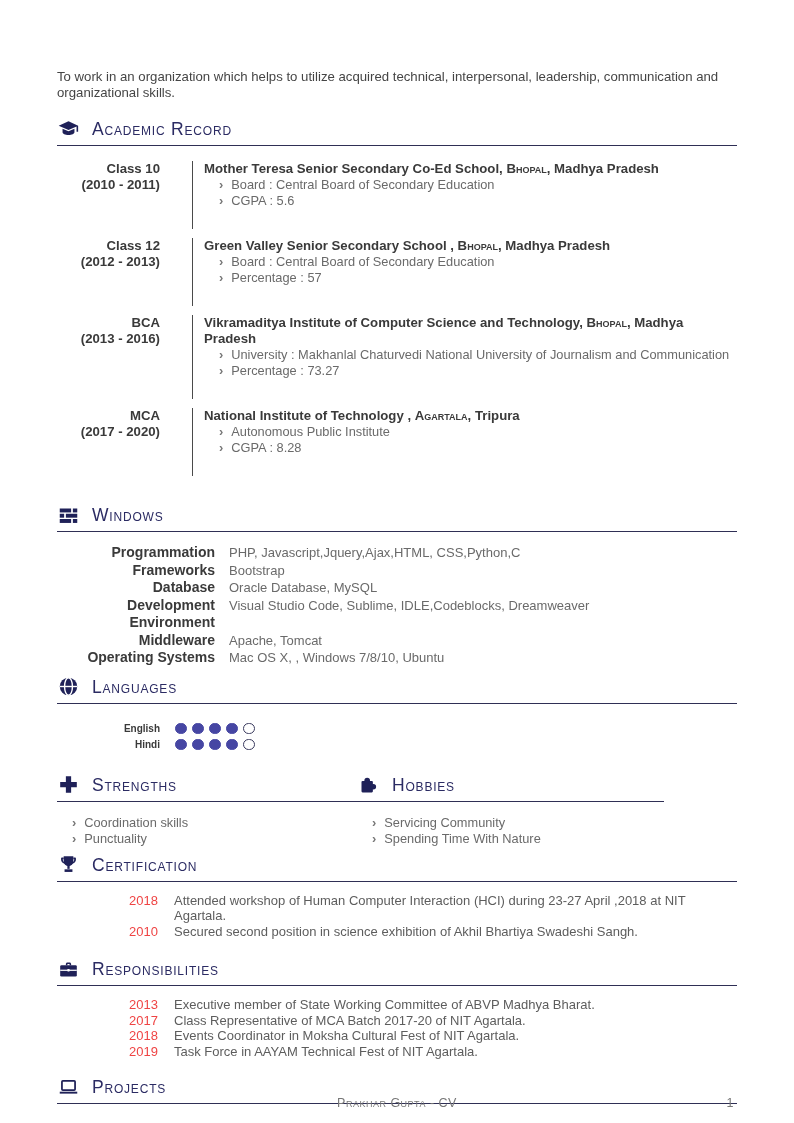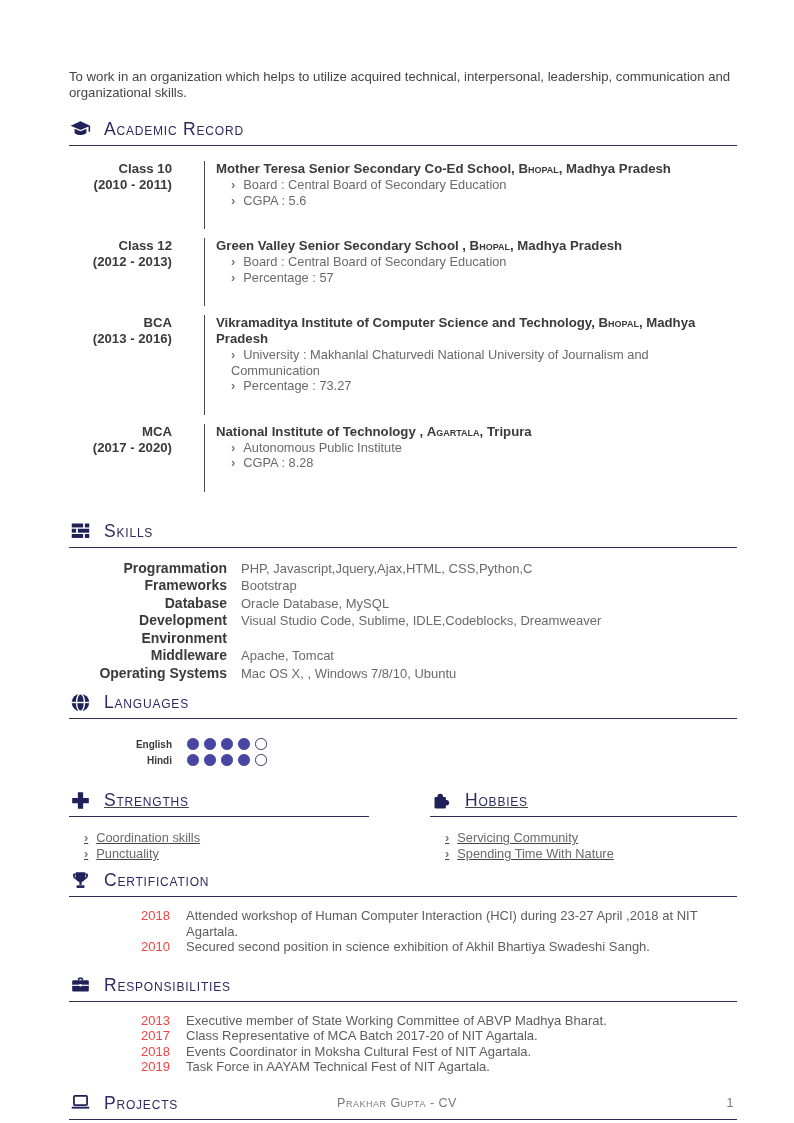--- a/index.html
+++ b/index.html
@@ -1,20 +1,20 @@
 <!DOCTYPE html>
 <html><head>
 <meta charset="utf-8">
 <style>
   html,body{margin:0;padding:0;background:#fff;}
   .page{
     position:relative;width:794px;height:1123px;background:#fff;overflow:hidden;
     font-family:"Liberation Sans",sans-serif;color:#444;
   }
-  .content{padding:56px 57px 0 57px;margin-left:12px;}
+  .content{padding:56px 57px 0 57px;}
 
   .objective{font-size:13.2px;line-height:16px;color:#454545;}
 
   
   .sec-head{
     display:flex;align-items:center;gap:13px;
     border-bottom:1.5px solid #2f2f55;padding-bottom:5px;
   }
   .sec-title{
     font-variant:small-caps;font-size:17.5px;letter-spacing:.8px;
@@ -43,21 +43,21 @@
 
   
   .lang-rows{margin-top:17px;}
   .lrow{display:flex;align-items:center;height:16px;}
   .llabel{width:103px;text-align:right;font-size:10px;font-weight:700;color:#3a3a3a;flex:0 0 auto;}
   .ldots{margin-left:15px;display:flex;align-items:center;gap:5.5px;}
   .dot{width:11.5px;height:11.5px;border-radius:50%;border:1.5px solid #3a3a5e;box-sizing:border-box;background:#fff;display:inline-block;}
   .dot.filled{background:#4646a3;border-color:#4646a3;}
 
   
-  .two-col{display:flex;justify-content:space-between;text-decoration:underline;}
+  .two-col{display:flex;}
   .col-l{width:300px;}
   .col-r{width:307px;}
   .col-items{margin-top:13px;}
   .col-items .chev-item{padding-left:15px;line-height:16px;}
 
   
   .year-rows{margin-top:11px;}
   .yrow{display:flex;line-height:15.5px;}
   .yyear{width:101px;text-align:right;font-size:13px;color:#ef4444;flex:0 0 auto;}
   .ytext{margin-left:16px;font-size:13px;color:#5d5d5d;}
@@ -154,21 +154,21 @@
         <span class="icon">
           <svg viewBox="0 0 24 24" fill="#1f2158">
               <rect x="2" y="4" width="13" height="4.5"></rect>
               <rect x="17" y="4" width="5" height="4.5"></rect>
               <rect x="2" y="10" width="5" height="4.5"></rect>
               <rect x="9" y="10" width="13" height="4.5"></rect>
               <rect x="2" y="16" width="13" height="4.5"></rect>
               <rect x="17" y="16" width="5" height="4.5"></rect>
             </svg>
         </span>
-        <span class="sec-title">Skills</span>
+        <span class="sec-title">Windows</span>
       </div>
       <div class="skill-rows">
         <div class="krow">
             <div class="klabel">Programmation</div>
             <div class="kval">PHP, Javascript,Jquery,Ajax,HTML, CSS,Python,C</div>
           </div>
         <div class="krow">
             <div class="klabel">Frameworks</div>
             <div class="kval">Bootstrap</div>
           </div>

